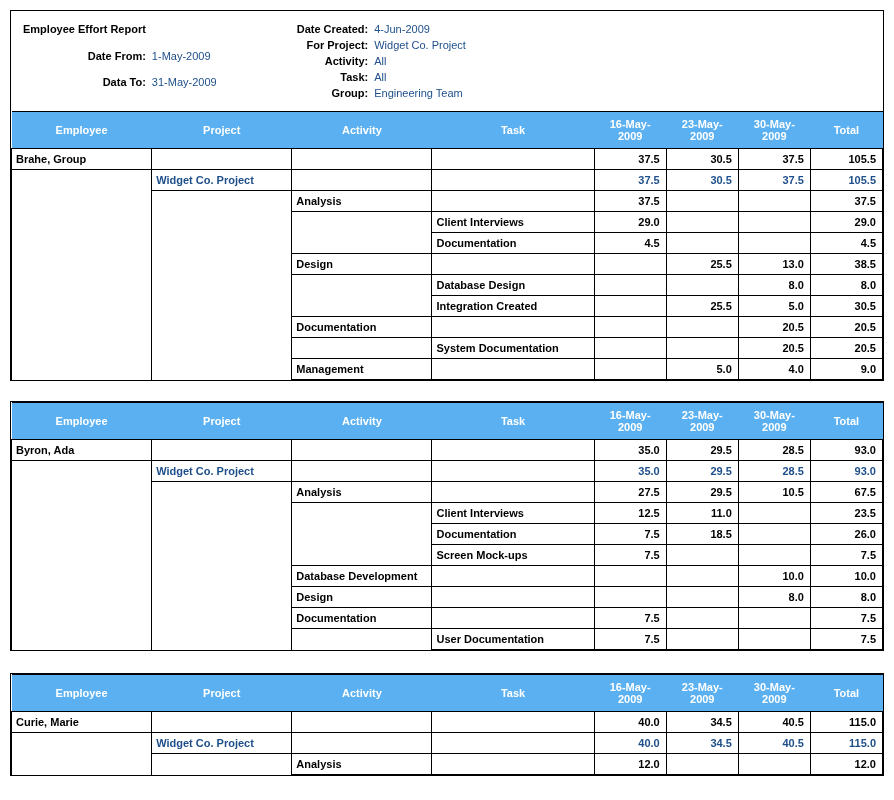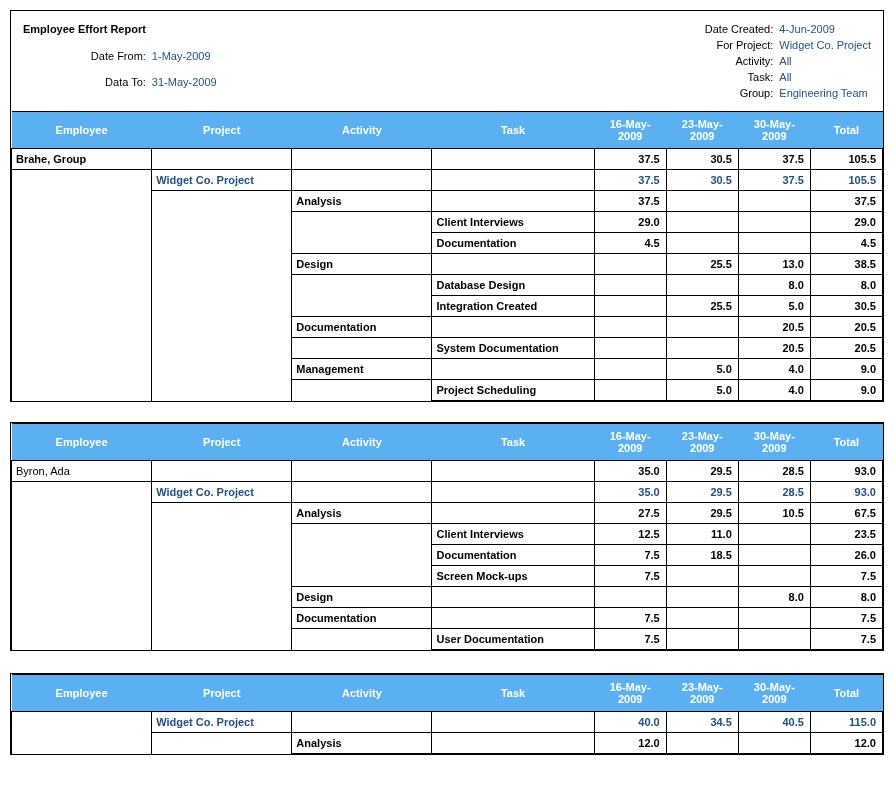--- a/index.html
+++ b/index.html
@@ -11,33 +11,32 @@
     color: #000;
     width: 874px;
   }
   .report {
     border: 1px solid #000;
     margin-bottom: 20px;
   }
   .report-header {
     padding: 12px;
     display: flex;
-    gap: 60px;
-    justify-content: space-between;
+    gap: 80px;
   }
   .hdr-block {
     display: grid;
     grid-template-columns: auto auto;
     column-gap: 6px;
     row-gap: 4px;
     align-items: start;
   }
   .hdr-label, .report-title {
     text-align: right;
-    font-weight: normal;
+    font-weight: bold;
     white-space: nowrap;
   }
   .report-title {
     font-weight: bold;
   }
   .hdr-value {
     color: #1e4f8a;
     font-weight: normal;
   }
   table.grid {
@@ -243,30 +242,20 @@
         <tr>
           <td class="noborder"></td>
           <td class="noborder"></td>
           <td style="font-weight: bold;">Management</td>
           <td></td>
           <td class="num"></td>
           <td class="num" style="font-weight: bold;">5.0</td>
           <td class="num" style="font-weight: bold;">4.0</td>
           <td class="num" style="font-weight: bold;">9.0</td>
         </tr>
-        <tr>
-          <td class="noborder"></td>
-          <td class="noborder"></td>
-          <td class="noborder"></td>
-          <td style="font-weight: bold;">Project Scheduling</td>
-          <td class="num"></td>
-          <td class="num" style="font-weight: bold;">5.0</td>
-          <td class="num" style="font-weight: bold;">4.0</td>
-          <td class="num" style="font-weight: bold;">9.0</td>
-        </tr>
       </tbody>
     </table>
 </div>
 
 <div class="section">
   <table class="grid" id="tbl-1">
       <colgroup>
         <col class="col-emp">
         <col class="col-proj">
         <col class="col-act">
@@ -283,21 +272,21 @@
           <th>Activity</th>
           <th>Task</th>
           <th>16-May-2009</th>
           <th>23-May-2009</th>
           <th>30-May-2009</th>
           <th>Total</th>
         </tr>
       </thead>
       <tbody>
         <tr>
-          <td class="emp" style="font-weight: normal;">Byron, Ada</td>
+          <td class="emp" style="font-weight: bold;">Byron, Ada</td>
           <td></td>
           <td></td>
           <td></td>
           <td class="num" style="font-weight: bold;">35.0</td>
           <td class="num" style="font-weight: bold;">29.5</td>
           <td class="num" style="font-weight: bold;">28.5</td>
           <td class="num" style="font-weight: bold;">93.0</td>
         </tr>
         <tr>
           <td class="blue noborder"></td>
@@ -341,20 +330,30 @@
         </tr>
         <tr>
           <td class="noborder"></td>
           <td class="noborder"></td>
           <td class="noborder"></td>
           <td style="font-weight: bold;">Screen Mock-ups</td>
           <td class="num" style="font-weight: bold;">7.5</td>
           <td class="num"></td>
           <td class="num"></td>
           <td class="num" style="font-weight: bold;">7.5</td>
+        </tr>
+        <tr>
+          <td class="noborder"></td>
+          <td class="noborder"></td>
+          <td style="font-weight: bold;">Database Development</td>
+          <td></td>
+          <td class="num"></td>
+          <td class="num"></td>
+          <td class="num" style="font-weight: bold;">10.0</td>
+          <td class="num" style="font-weight: bold;">10.0</td>
         </tr>
         <tr>
           <td class="noborder"></td>
           <td class="noborder"></td>
           <td style="font-weight: bold;">Design</td>
           <td></td>
           <td class="num"></td>
           <td class="num"></td>
           <td class="num" style="font-weight: bold;">8.0</td>
           <td class="num" style="font-weight: bold;">8.0</td>
@@ -402,20 +401,30 @@
           <th>Activity</th>
           <th>Task</th>
           <th>16-May-2009</th>
           <th>23-May-2009</th>
           <th>30-May-2009</th>
           <th>Total</th>
         </tr>
       </thead>
       <tbody>
         <tr>
+          <td class="emp" style="font-weight: bold;">Curie, Marie</td>
+          <td></td>
+          <td></td>
+          <td></td>
+          <td class="num" style="font-weight: bold;">40.0</td>
+          <td class="num" style="font-weight: bold;">34.5</td>
+          <td class="num" style="font-weight: bold;">40.5</td>
+          <td class="num" style="font-weight: bold;">115.0</td>
+        </tr>
+        <tr>
           <td class="blue noborder"></td>
           <td class="blue" style="font-weight: bold;">Widget Co. Project</td>
           <td class="blue"></td>
           <td class="blue"></td>
           <td class="num blue" style="font-weight: bold;">40.0</td>
           <td class="num blue" style="font-weight: bold;">34.5</td>
           <td class="num blue" style="font-weight: bold;">40.5</td>
           <td class="num blue" style="font-weight: bold;">115.0</td>
         </tr>
         <tr>

